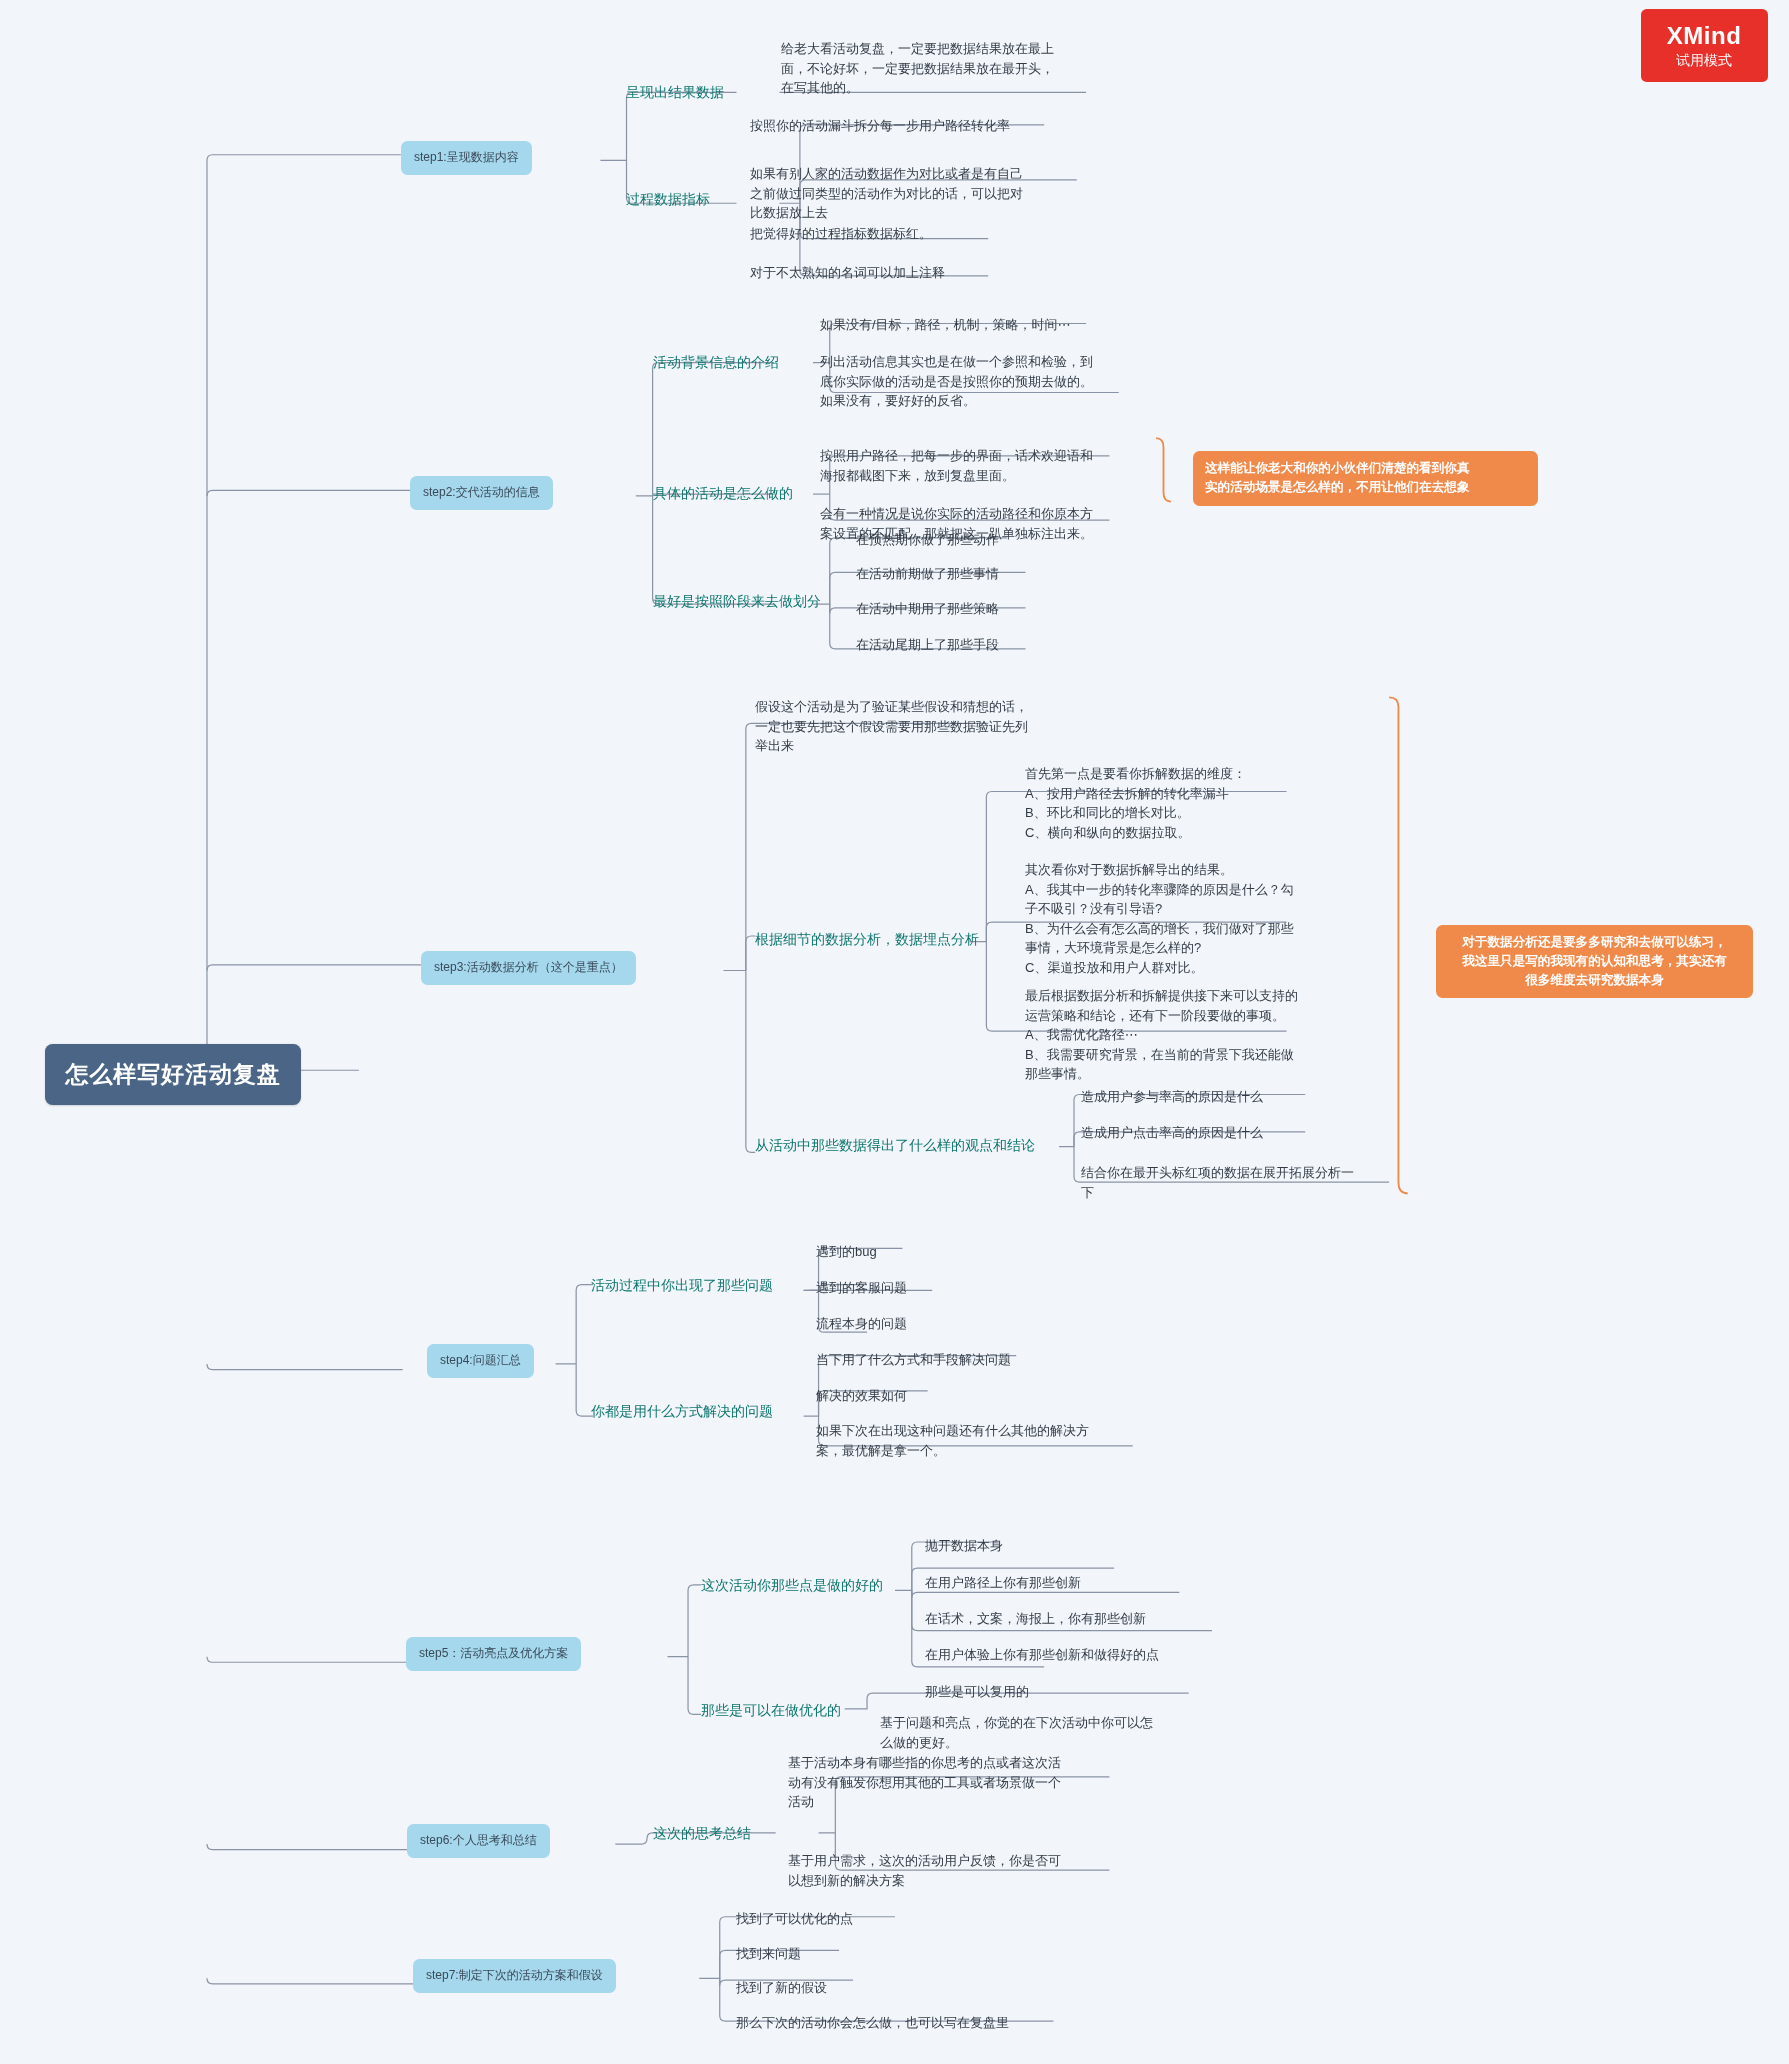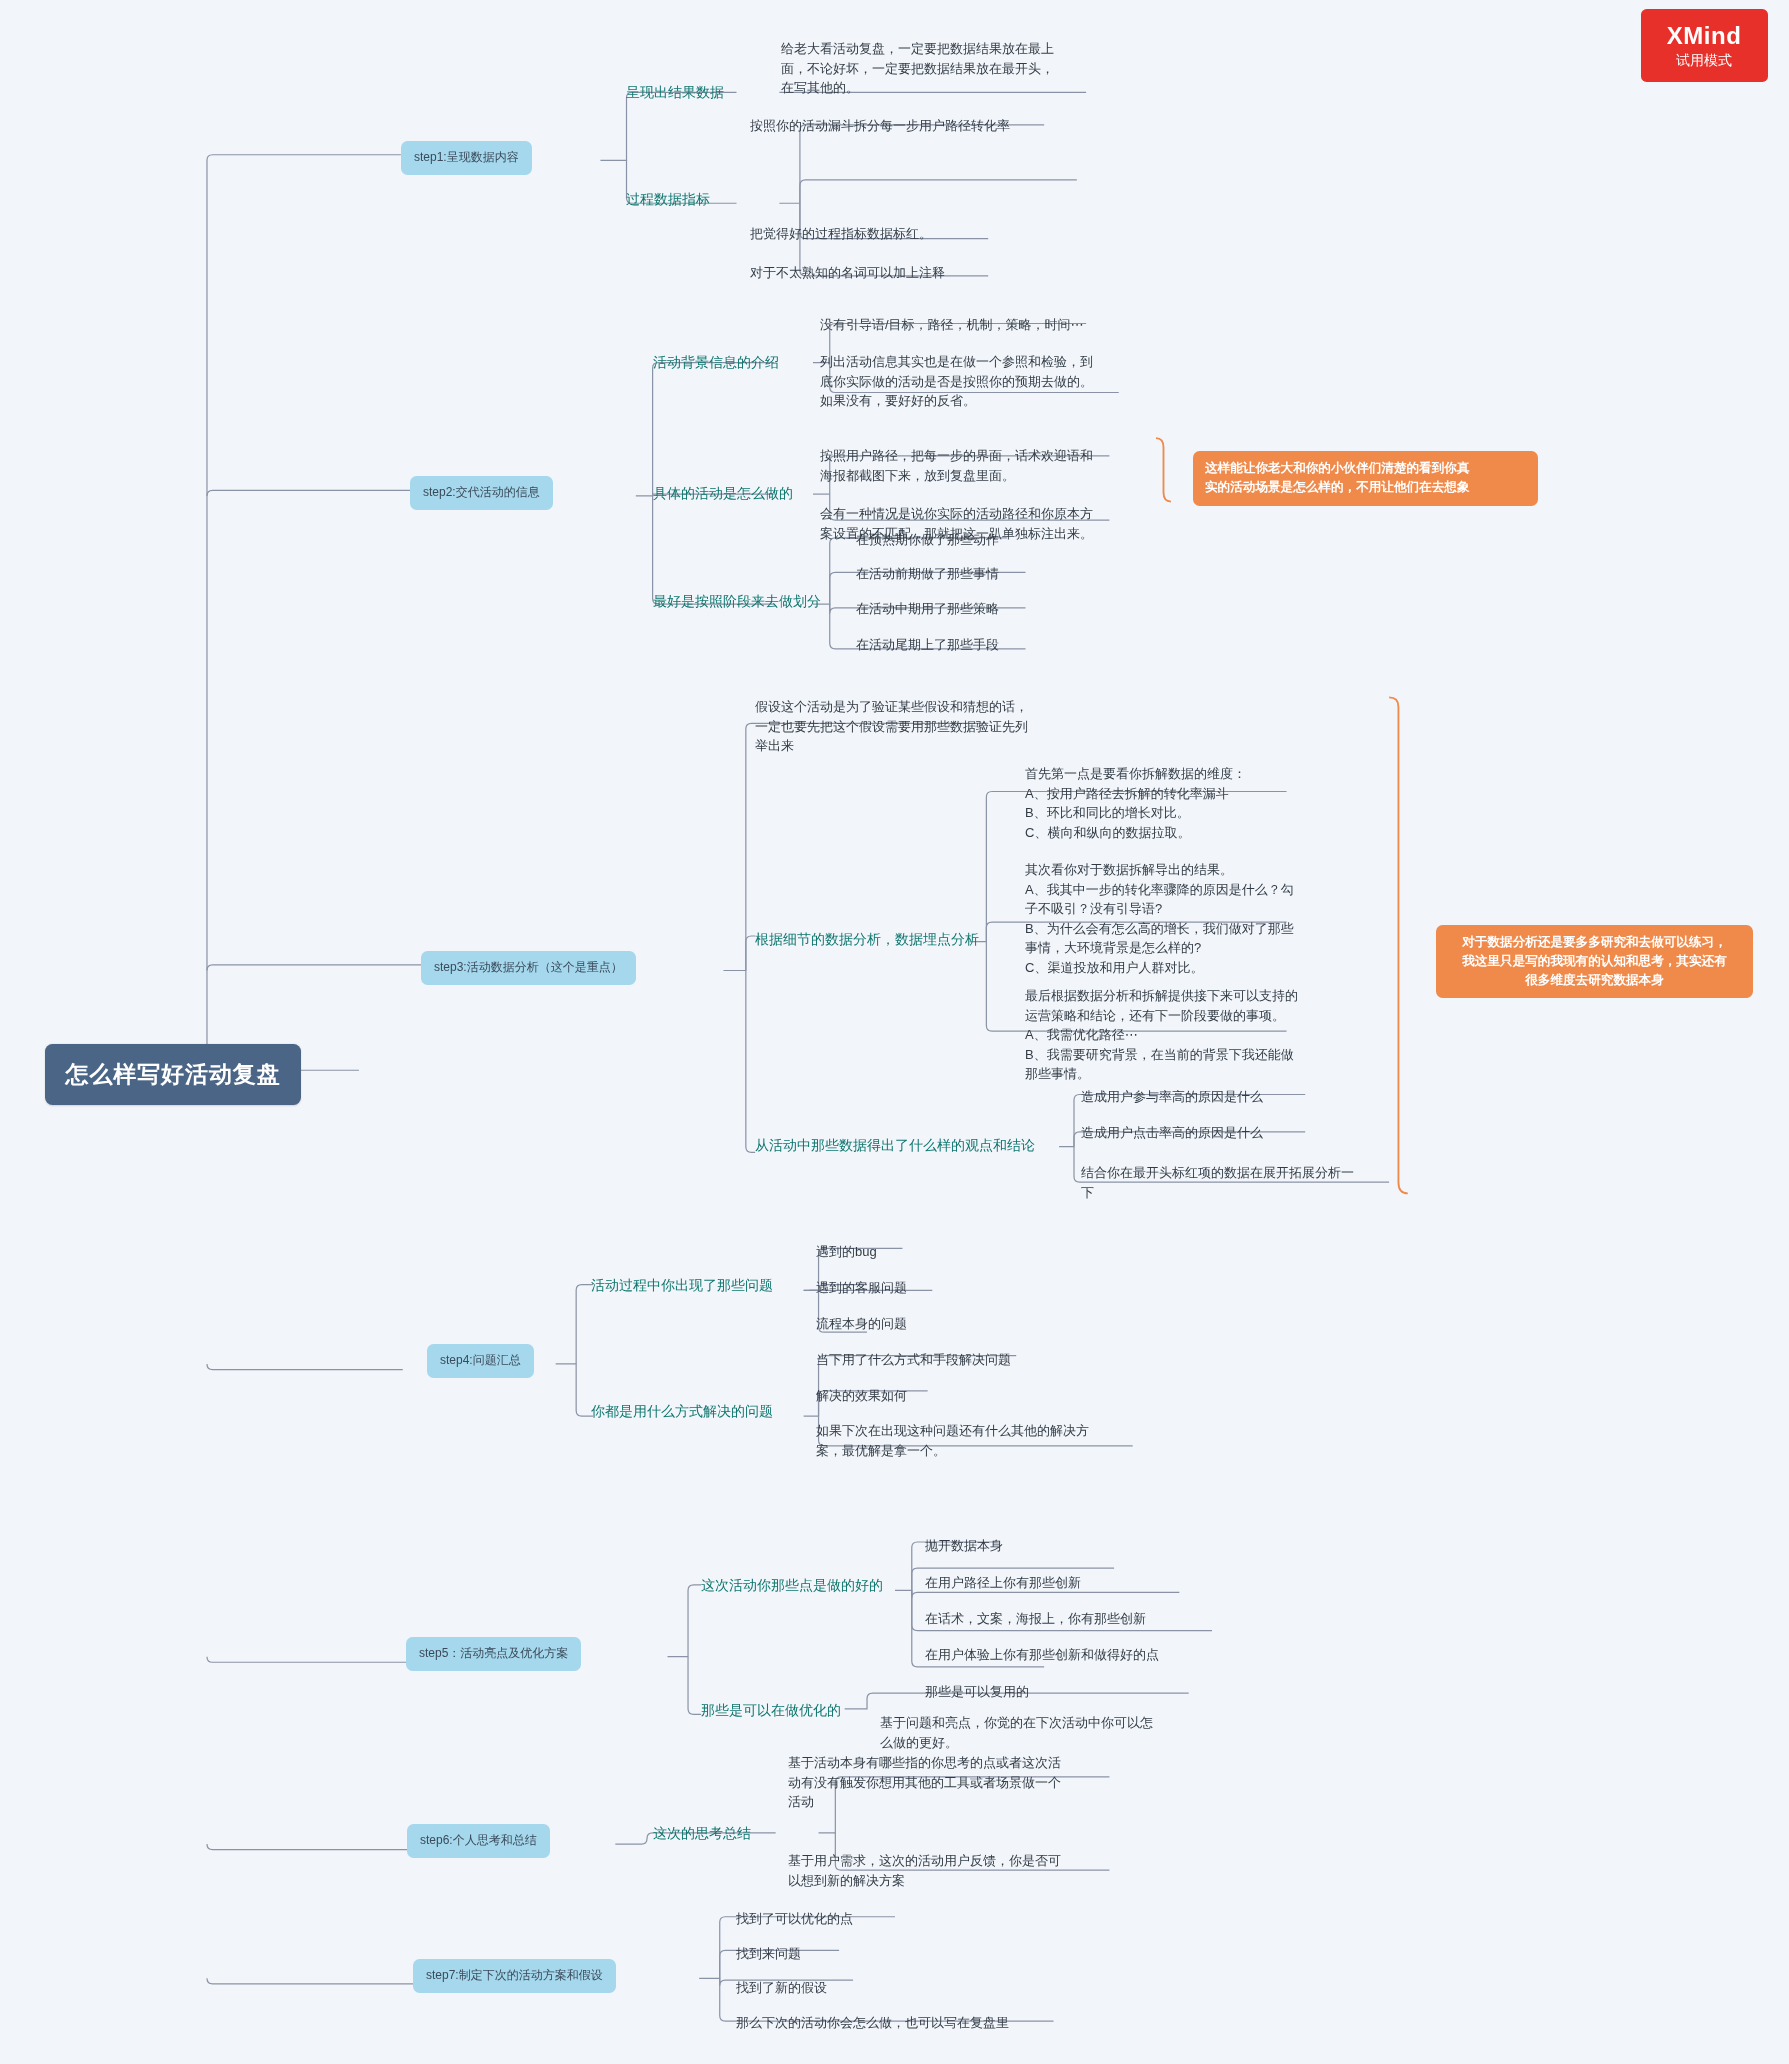--- a/index.html
+++ b/index.html
@@ -174,26 +174,29 @@
 
   <div class="node root" style="left:45px; top:1044px;">怎么样写好活动复盘</div>
 
   <div class="node step" style="left:401px; top:141px;">step1:呈现数据内容</div>
   <div class="node l2" style="left:626px; top:82px;">呈现出结果数据</div>
   <div class="node leaf" style="left:781px; top:39px; width:317px;">给老大看活动复盘，一定要把数据结果放在最上
 面，不论好坏，一定要把数据结果放在最开头，
 在写其他的。</div>
   <div class="node l2" style="left:626px; top:189px;">过程数据指标</div>
   <div class="node leaf nowrap" style="left:750px; top:116px;">按照你的活动漏斗拆分每一步用户路径转化率</div>
+  <div class="node leaf" style="left:750px; top:164px; width:322px;">如果有别人家的活动数据作为对比或者是有自己
+之前做过同类型的活动作为对比的话，可以把对
+比数据放上去</div>
   <div class="node leaf nowrap" style="left:750px; top:224px;">把觉得好的过程指标数据标红。</div>
   <div class="node leaf nowrap" style="left:750px; top:263px;">对于不太熟知的名词可以加上注释</div>
 
   <div class="node step" style="left:410px; top:476px;">step2:交代活动的信息</div>
   <div class="node l2" style="left:653px; top:352px;">活动背景信息的介绍</div>
-  <div class="node leaf nowrap" style="left:820px; top:315px;">没有引导语/目标，路径，机制，策略，时间⋯</div>
+  <div class="node leaf nowrap" style="left:820px; top:315px;">如果没有/目标，路径，机制，策略，时间⋯</div>
   <div class="node leaf" style="left:820px; top:352px; width:322px;">列出活动信息其实也是在做一个参照和检验，到
 底你实际做的活动是否是按照你的预期去做的。
 如果没有，要好好的反省。</div>
   <div class="node l2" style="left:653px; top:483px;">具体的活动是怎么做的</div>
   <div class="node leaf" style="left:820px; top:446px; width:322px;">按照用户路径，把每一步的界面，话术欢迎语和
 海报都截图下来，放到复盘里面。</div>
   <div class="node leaf" style="left:820px; top:504px; width:322px;">会有一种情况是说你实际的活动路径和你原本方
 案设置的不匹配，那就把这一趴单独标注出来。</div>
   <div class="node callout" style="left:1193px; top:451px; width:345px;">这样能让你老大和你的小伙伴们清楚的看到你真
 实的活动场景是怎么样的，不用让他们在去想象</div>

